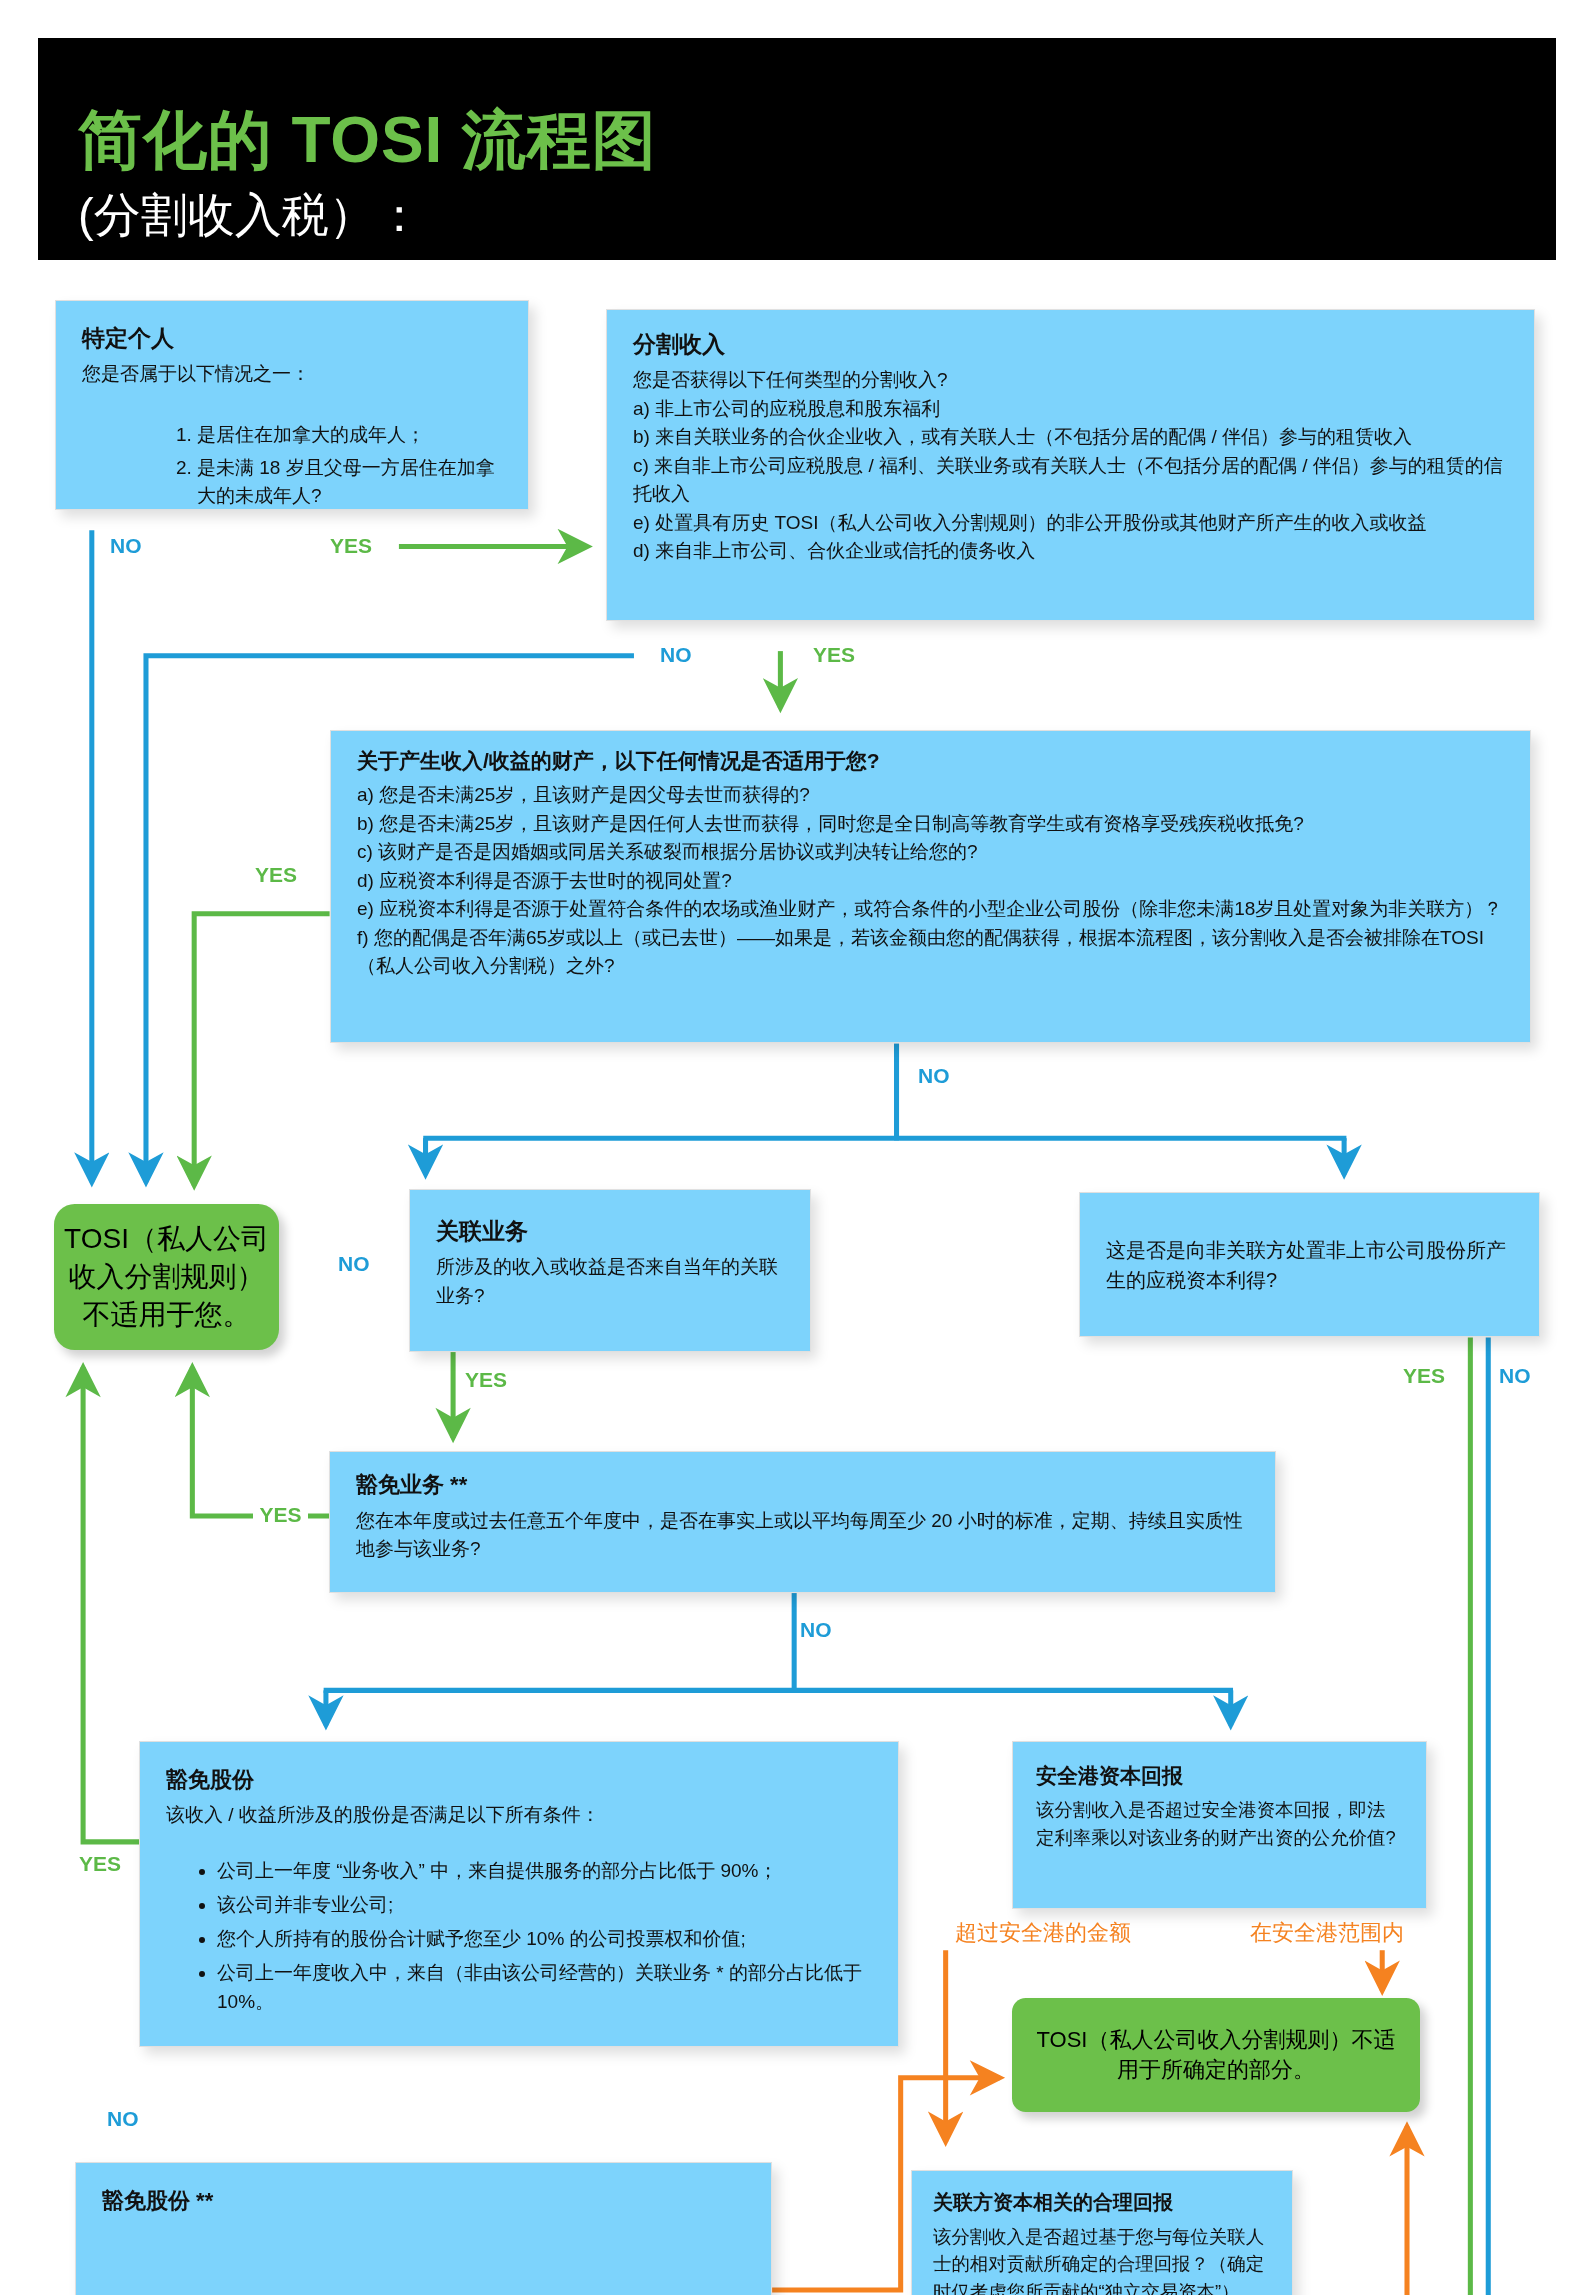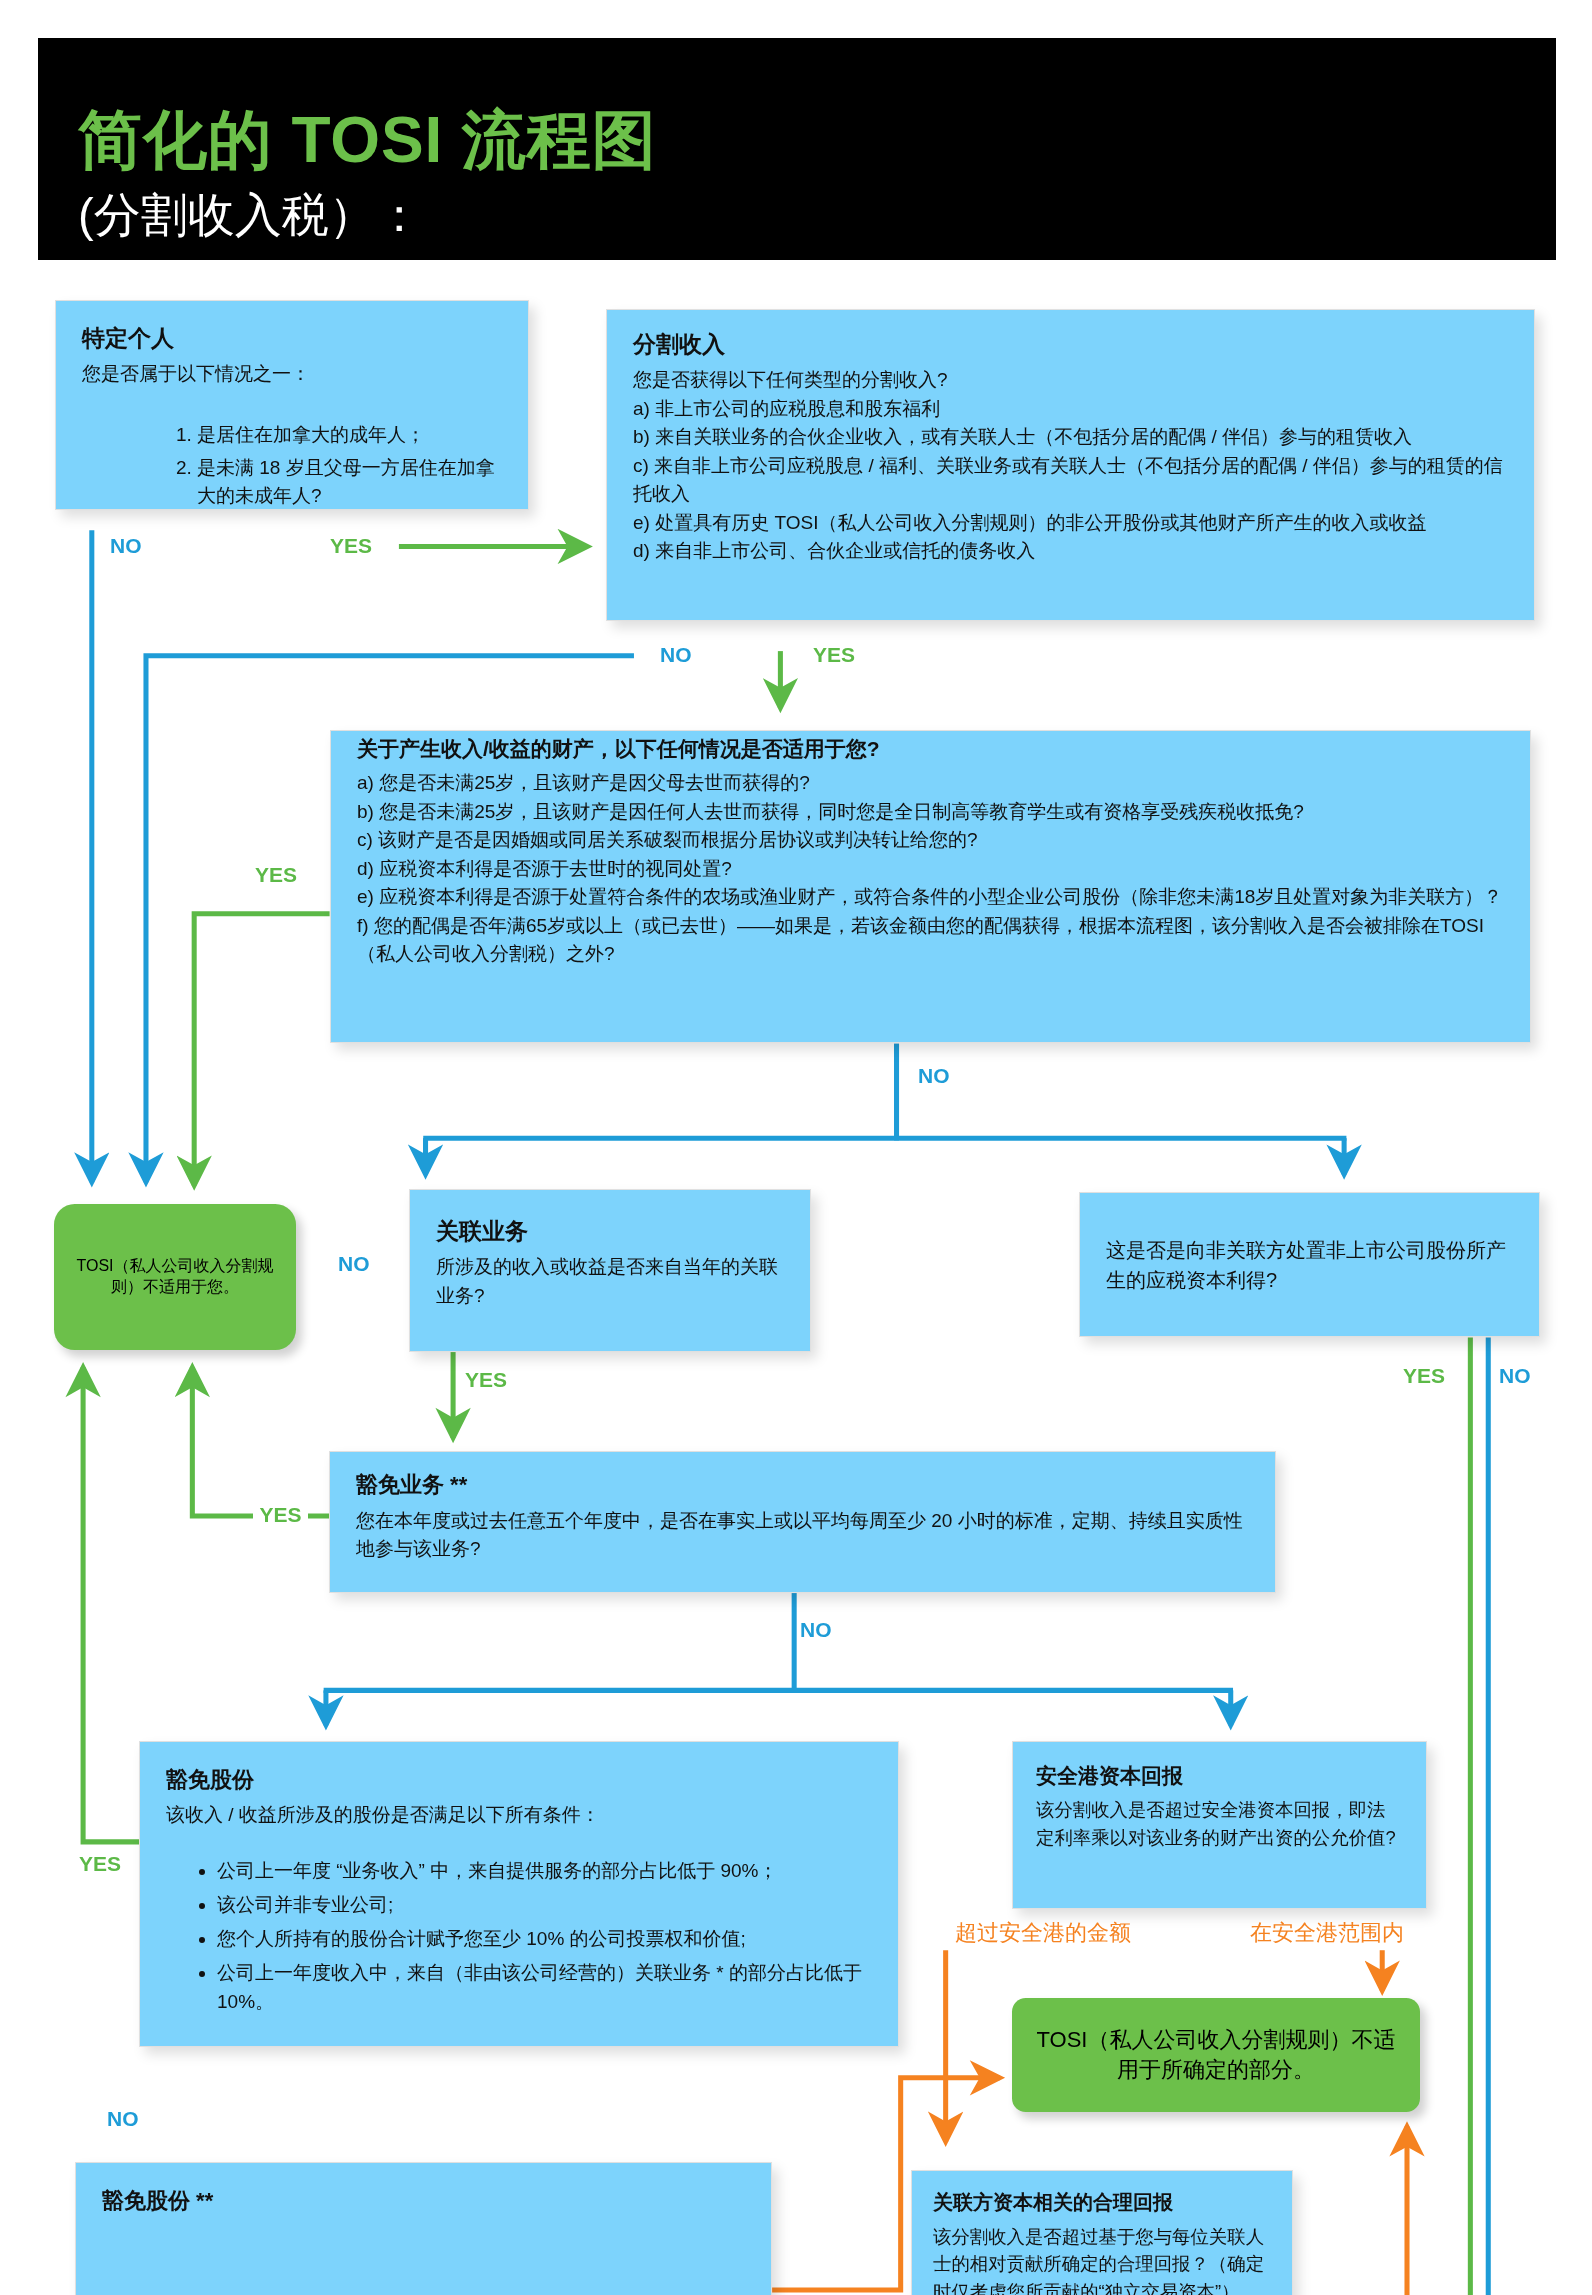--- a/index.html
+++ b/index.html
@@ -97,31 +97,31 @@
   <div class="box" style="left:606px;top:309px;width:929px;height:312px;padding:19px 26px;">
     <div class="box-title">分割收入</div>
     <div class="line">您是否获得以下任何类型的分割收入?</div>
     <div class="line">a) 非上市公司的应税股息和股东福利</div>
     <div class="line">b) 来自关联业务的合伙企业收入，或有关联人士（不包括分居的配偶 / 伴侣）参与的租赁收入</div>
     <div class="line">c) 来自非上市公司应税股息 / 福利、关联业务或有关联人士（不包括分居的配偶 / 伴侣）参与的租赁的信托收入</div>
     <div class="line">e) 处置具有历史 TOSI（私人公司收入分割规则）的非公开股份或其他财产所产生的收入或收益</div>
     <div class="line">d) 来自非上市公司、合伙企业或信托的债务收入</div>
   </div>
 
-  <div class="box" style="left:330px;top:730px;width:1201px;height:313px;padding:4px 26px;">
+  <div class="box" style="left:330px;top:730px;width:1201px;height:313px;padding:16px 26px;">
     <div class="box-title" style="font-size:21px;">关于产生收入/收益的财产，以下任何情况是否适用于您?</div>
     <div class="line" style="font-size:19px;">a) 您是否未满25岁，且该财产是因父母去世而获得的?</div>
     <div class="line" style="font-size:19px;">b) 您是否未满25岁，且该财产是因任何人去世而获得，同时您是全日制高等教育学生或有资格享受残疾税收抵免?</div>
     <div class="line" style="font-size:19px;">c) 该财产是否是因婚姻或同居关系破裂而根据分居协议或判决转让给您的?</div>
     <div class="line" style="font-size:19px;">d) 应税资本利得是否源于去世时的视同处置?</div>
     <div class="line" style="font-size:19px;">e) 应税资本利得是否源于处置符合条件的农场或渔业财产，或符合条件的小型企业公司股份（除非您未满18岁且处置对象为非关联方）？</div>
     <div class="line" style="font-size:19px;">f) 您的配偶是否年满65岁或以上（或已去世）——如果是，若该金额由您的配偶获得，根据本流程图，该分割收入是否会被排除在TOSI（私人公司收入分割税）之外?</div>
   </div>
 
-  <div class="cbox gbox" style="left:54px;top:1204px;width:242px;height:146px;border-radius:20.7px;font-size:16px;padding:9.2px;">
+  <div class="cbox gbox" style="left:54px;top:1204px;width:225px;height:146px;border-radius:20.7px;font-size:28px;padding:9.2px;">
     <span>TOSI（私人公司收入分割规则）不适用于您。</span>
   </div>
 
   <div class="box" style="left:409px;top:1189px;width:402px;height:163px;padding:26px 26px;">
     <div class="box-title">关联业务</div>
     <p>所涉及的收入或收益是否来自当年的关联业务?</p>
   </div>
 
   <div class="box" style="left:1079px;top:1192px;width:461px;height:145px;display:flex;align-items:center;">
     <p style="font-size:20px;">这是否是向非关联方处置非上市公司股份所产生的应税资本利得?</p>

